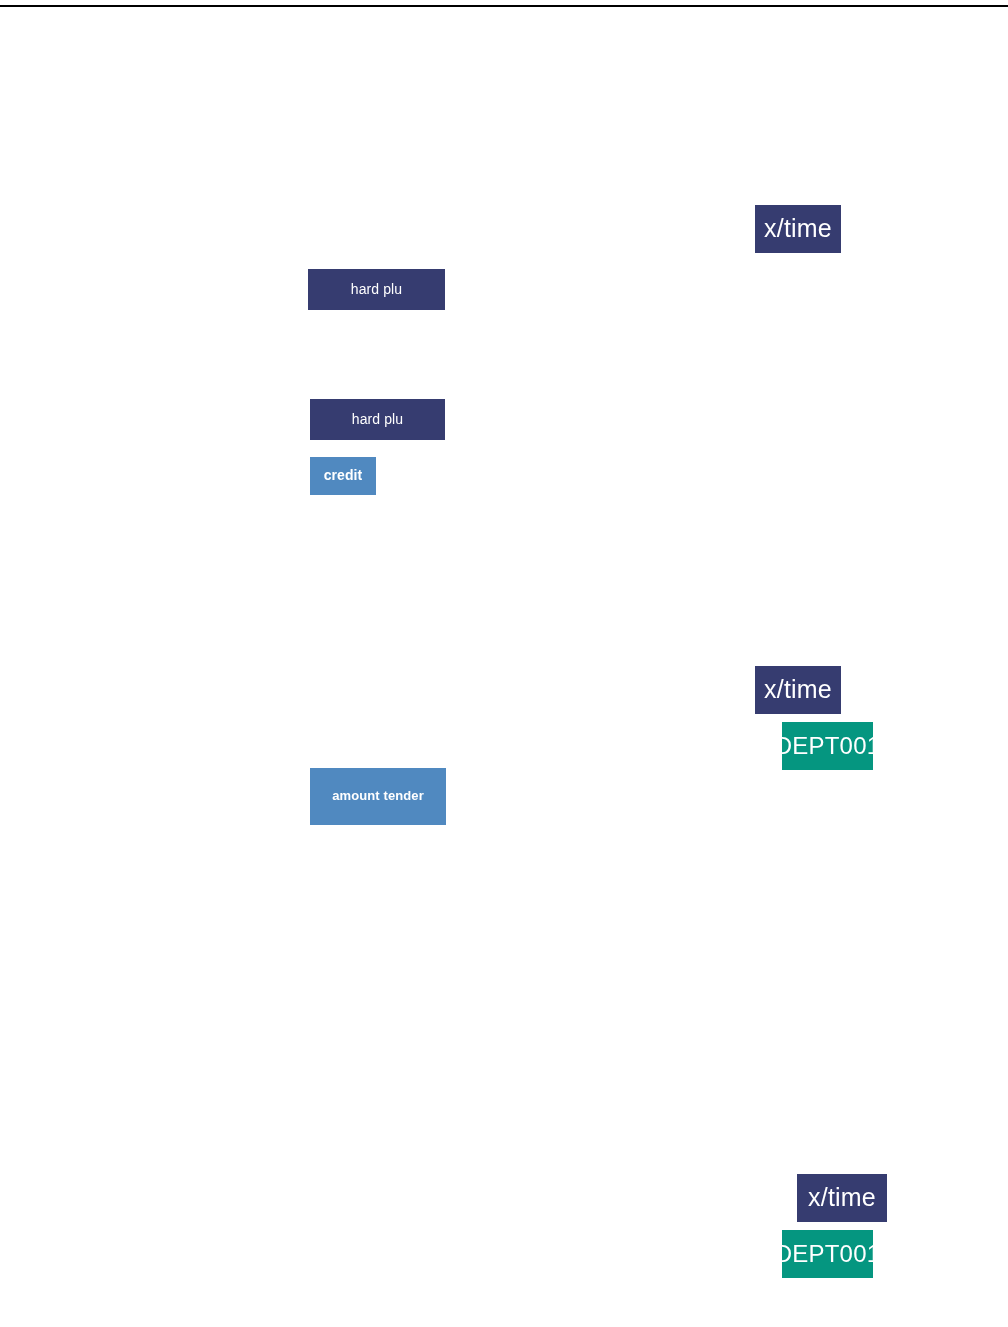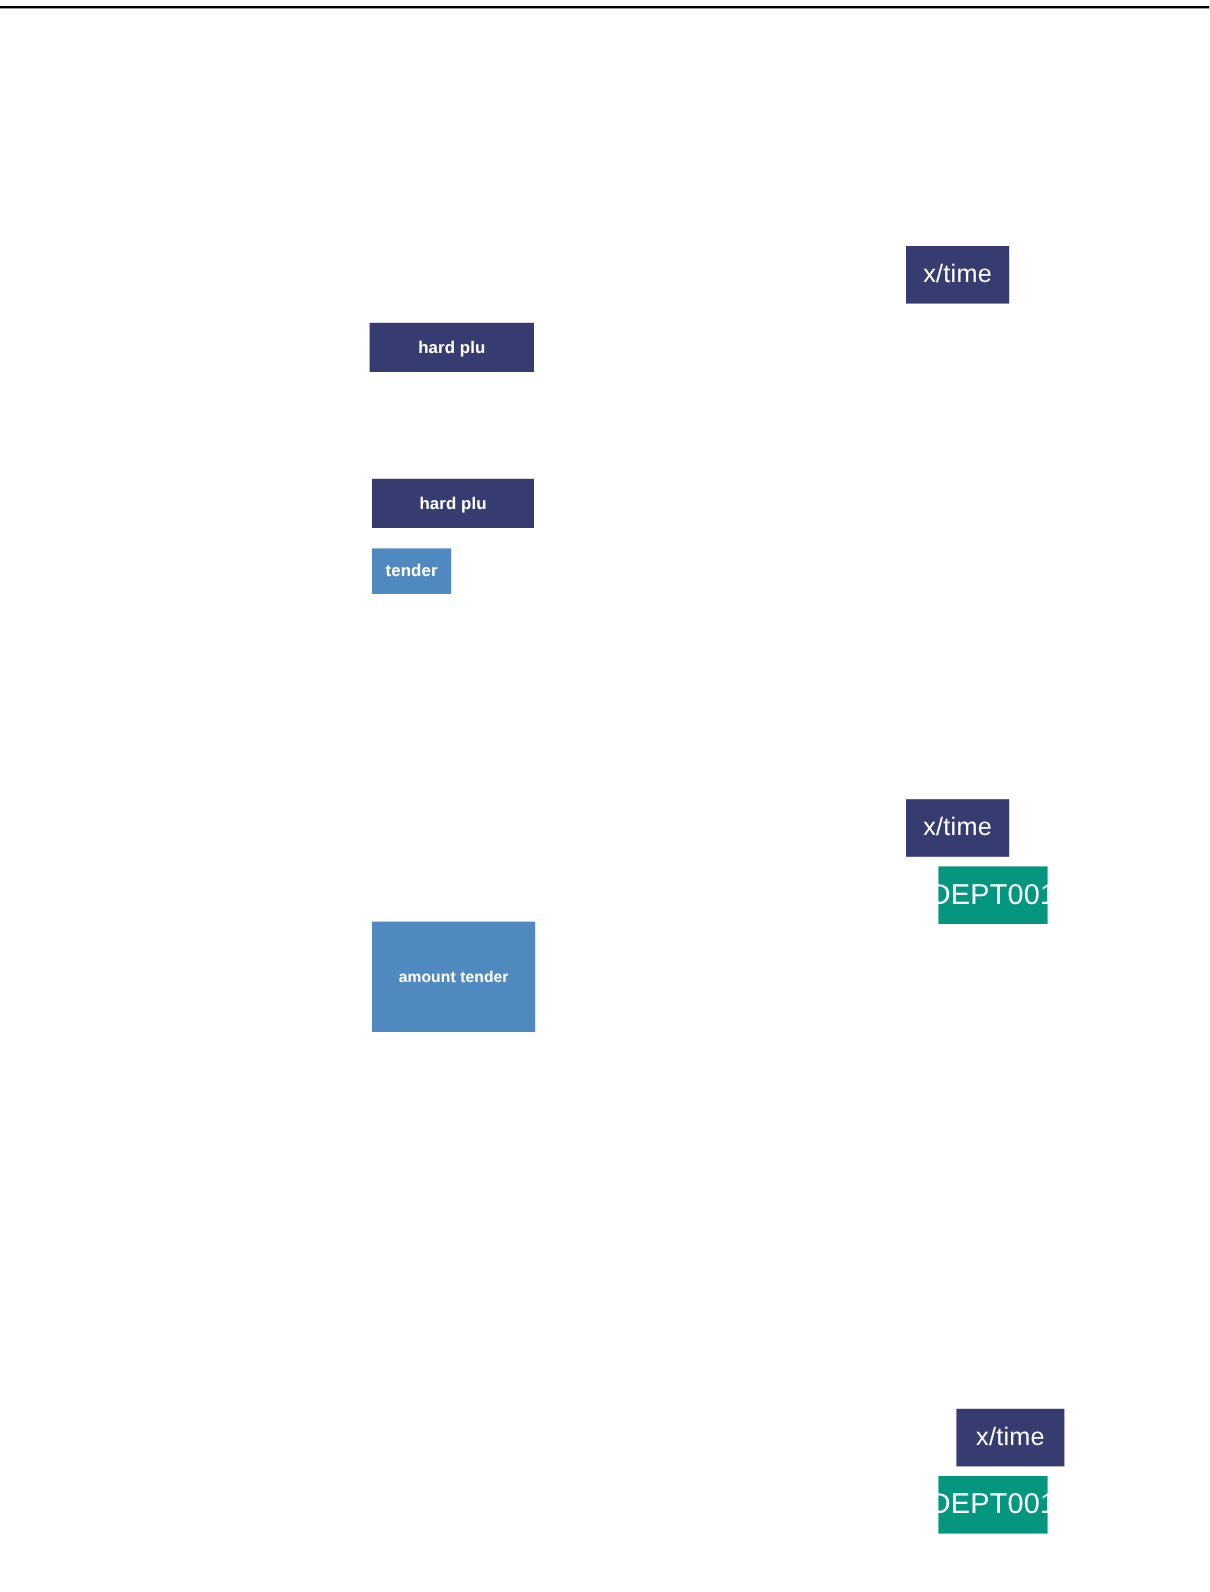--- a/index.html
+++ b/index.html
@@ -34,29 +34,29 @@
     box-sizing: border-box;
     color: #ffffff;
     text-align: center;
     line-height: 1.1;
     white-space: nowrap;
     -webkit-font-smoothing: antialiased;
   }
   
   .k-xtime {
     background: #363c70;
-    font-size: 21px;
+    font-size: 25px;
     font-weight: 400;
     letter-spacing: 0.2px;
   }
   
   .k-hardplu {
     background: #363c70;
     font-size: 14px;
-    font-weight: 700;
+    font-weight: 400;
     letter-spacing: 0.1px;
   }
   
   .k-credit {
     background: #5089c0;
     font-size: 14px;
     font-weight: 700;
     letter-spacing: 0.1px;
   }
   .k-tender {
@@ -86,32 +86,32 @@
 
   <div class="key-box k-hardplu" style="left:308px; top:269px; width:137px; height:41px;">
     <span>hard plu</span>
   </div>
 
   <div class="key-box k-hardplu" style="left:310px; top:399px; width:135px; height:41px;">
     <span>hard plu</span>
   </div>
 
   <div class="key-box k-credit" style="left:310px; top:457px; width:66px; height:38px;">
-    <span>tender</span>
+    <span>credit</span>
   </div>
 
   <div class="key-box k-xtime" style="left:755px; top:666px; width:86px; height:48px;">
     <span>x/time</span>
   </div>
 
   <div class="key-box k-dept" style="left:782px; top:722px; width:91px; height:48px;">
     <span>DEPT001</span>
   </div>
 
-  <div class="key-box k-tender" style="left:310px; top:768px; width:136px; height:92px;">
+  <div class="key-box k-tender" style="left:310px; top:768px; width:136px; height:57px;">
     <span>amount tender</span>
   </div>
 
   <div class="key-box k-xtime" style="left:797px; top:1174px; width:90px; height:48px;">
     <span>x/time</span>
   </div>
 
   <div class="key-box k-dept" style="left:782px; top:1230px; width:91px; height:48px;">
     <span>DEPT001</span>
   </div>

